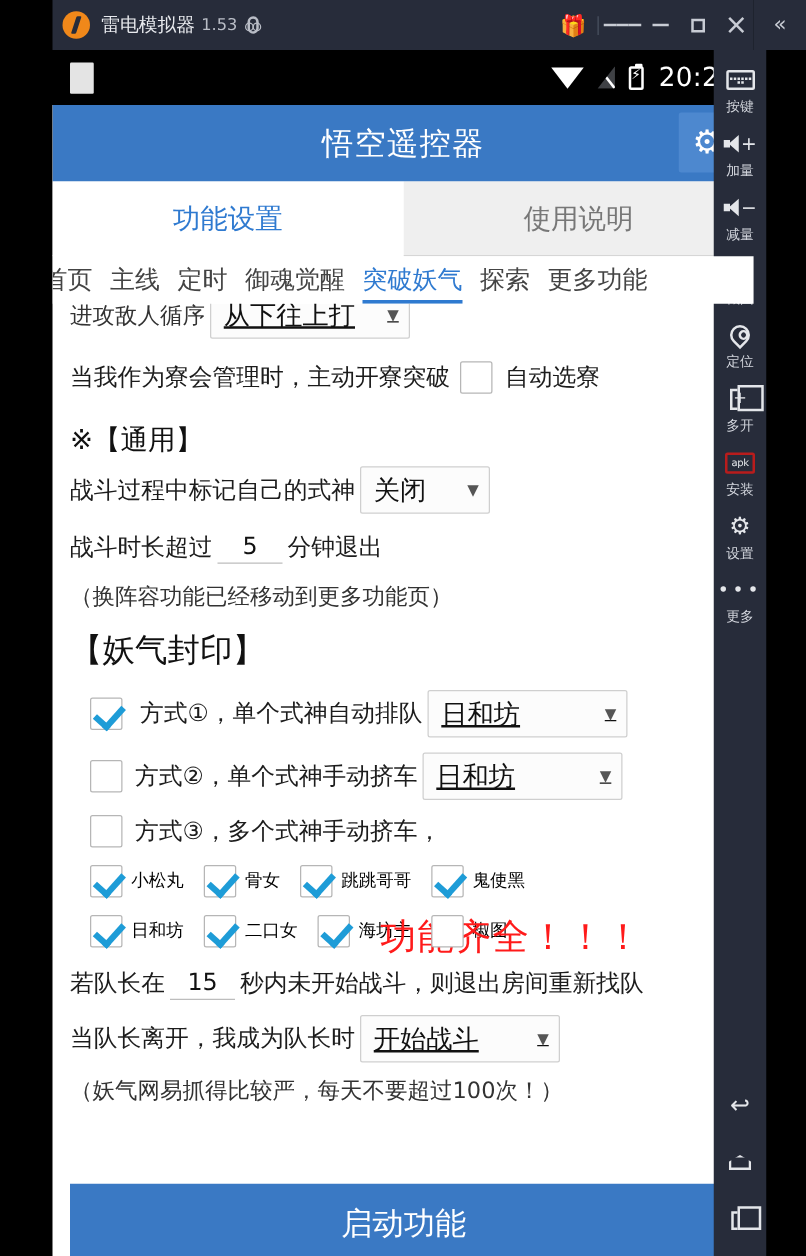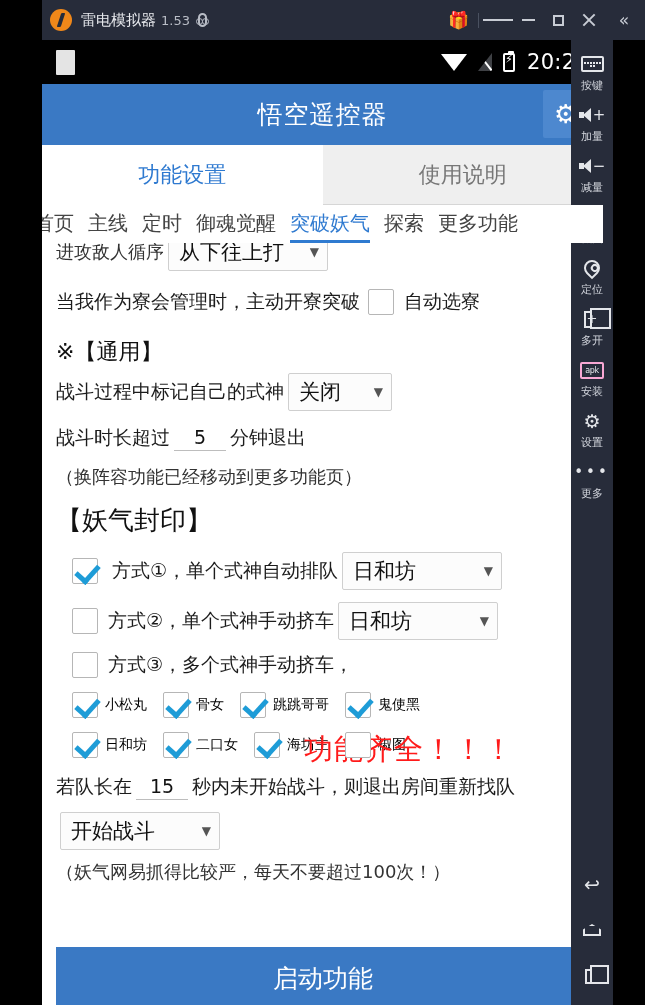--- a/index.html
+++ b/index.html
@@ -112,21 +112,21 @@
 
   .order-row { margin-top: -10px; position: relative; z-index: 1; }
 
   .select {
     border: 1px solid #cfcfcf; background: #fcfcfc; border-radius: 2px;
     min-width: 104px; height: 38px; display: inline-flex; align-items: center;
     justify-content: space-between; padding: 0 8px 0 10px; font-size: 21px;
     color: #111; margin-left: 4px;
   }
   .select .caret { color: #555; font-size: 12px; margin-left: 10px; }
-  .select.wide { min-width: 160px; }
+  .select.wide { min-width: 160px; text-decoration: underline; }
 
   .underline-input {
     display: inline-block; min-width: 52px; text-align: center; font-size: 19px;
     color: #111; border-bottom: 1px solid #bdbdbd; padding: 0 8px 2px 8px;
     margin: 0 4px;
   }
 
   .cb {
     width: 26px; height: 26px; border: 1px solid #b6b6b6; background: #fff;
     border-radius: 2px; position: relative; flex: none; display: inline-block;
@@ -180,21 +180,21 @@
   .pm { font-size: 15px; margin-left: 2px; line-height: 14px; }
   .pin { width: 16px; height: 16px; border: 2px solid #e4e6ea; border-radius: 50% 50% 50% 0;
          transform: rotate(-45deg); position: relative; }
   .pin::after { content:""; position:absolute; left:4px; top:4px; width:4px; height:4px;
          border:2px solid #e4e6ea; border-radius:50%; }
   .multi { width: 17px; height: 17px; border: 2px solid #e4e6ea; position: relative; }
   .multi::before { content:""; position:absolute; left:4px; top:-5px; width:17px; height:17px;
          border:2px solid #e4e6ea; background:#272c3a; }
   .multi::after { content:"+"; position:absolute; left:1px; top:-2px; font-size:13px;
          color:#e4e6ea; z-index:2; }
-  .apk { width: 24px; height: 17px; border: 2px solid #f9a8d4; border-radius: 2px;
+  .apk { width: 24px; height: 17px; border: 2px solid #b91c1c; border-radius: 2px;
          font-size: 8px; display: flex; align-items: center; justify-content: center;
          color: #e4e6ea; letter-spacing: -.3px; }
   .dots { letter-spacing: 3px; font-size: 15px; }
   .navzone { position: absolute; left: 0; bottom: 6px; width: 42px; }
   .nav { height: 46px; display: flex; align-items: center; justify-content: center;
          color: #e4e6ea; font-size: 19px; }
   .home-sh { width: 18px; height: 12px; border: 2px solid #e4e6ea; border-bottom-width: 2px;
          clip-path: polygon(0 100%, 0 45%, 50% 0, 100% 45%, 100% 100%); }
   .rec-sh { width: 15px; height: 15px; border: 2px solid #e4e6ea; position: relative; }
   .rec-sh::before { content:""; position:absolute; left:3px; top:-6px; width:15px; height:15px;
@@ -367,20 +367,21 @@
         </span>
       </div>
 
       <div class="row" style="margin-top:16px">
         <span class="label">若队长在</span>
         <span class="underline-input">15</span>
         <span class="label">秒内未开始战斗，则退出房间重新找队</span>
       </div>
 
       <div class="row" style="margin-top:12px">
+        <span class="label">当队长离开，我成为队长时</span>
         <span class="select wide">
           <span>开始战斗</span>
           <span class="caret">▼</span>
         </span>
       </div>
 
       <div class="note" style="margin-top:10px">（妖气网易抓得比较严，每天不要超过100次！）</div>
     </div>
 
     <div class="scroll-track">

